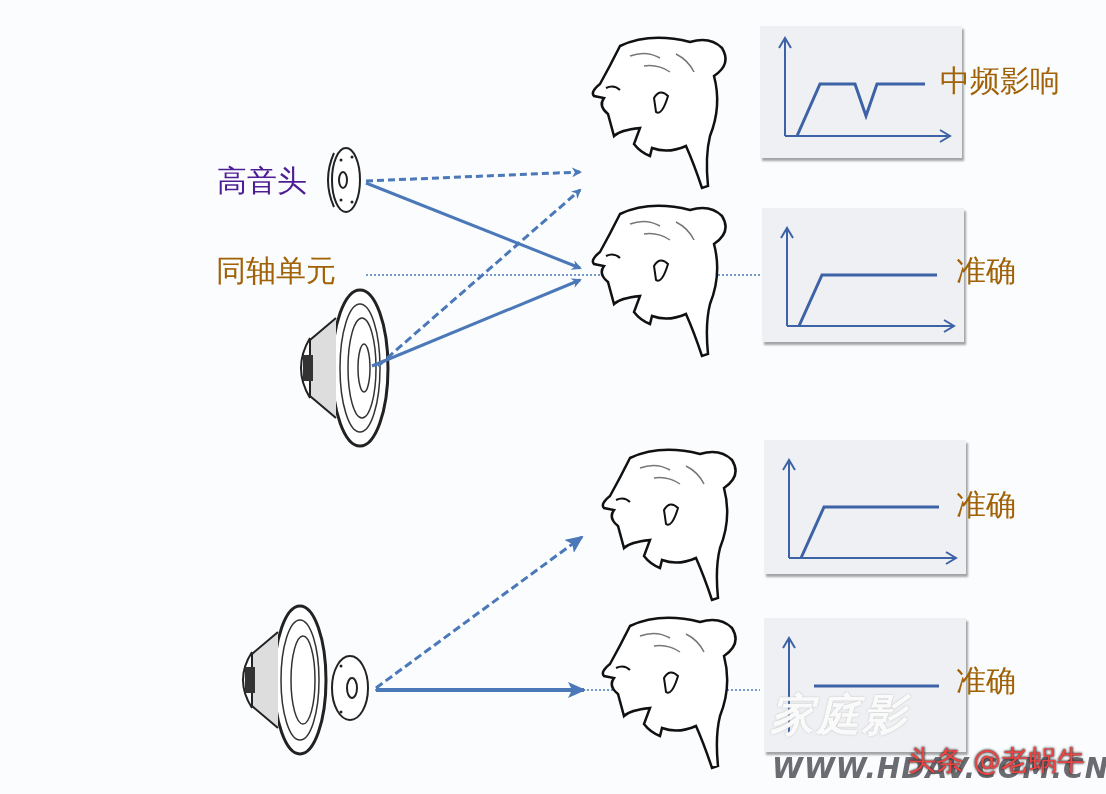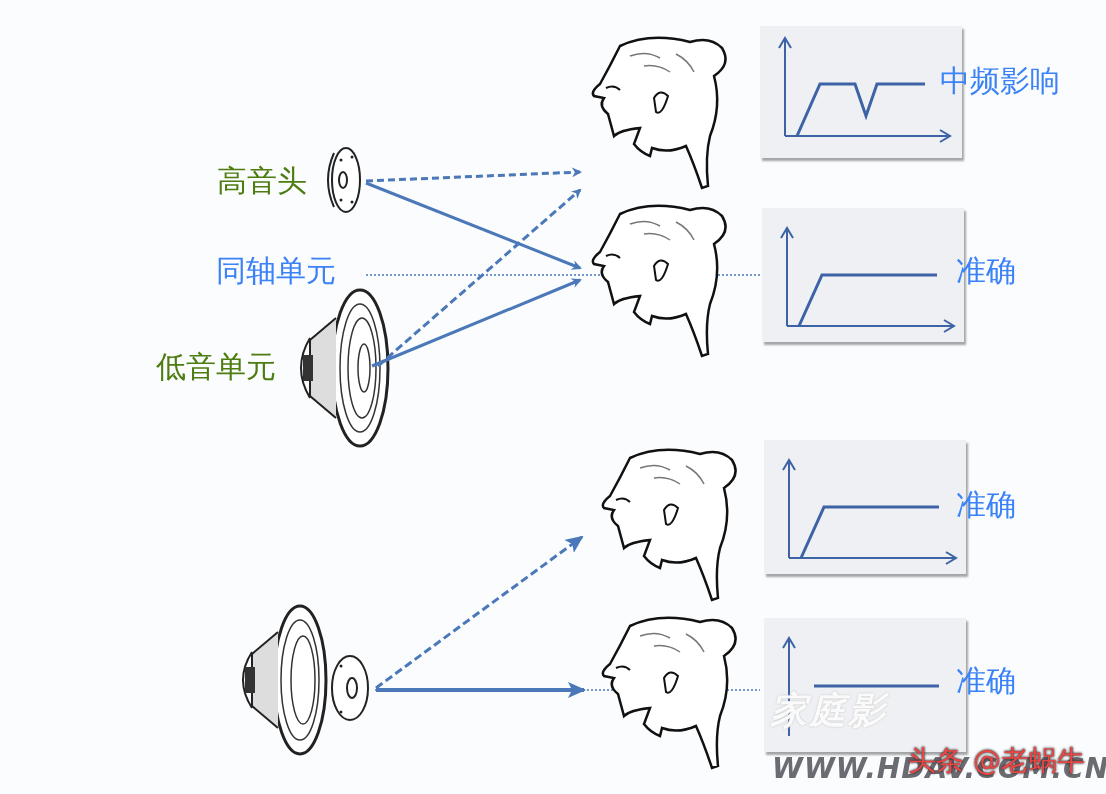--- a/index.html
+++ b/index.html
@@ -1,21 +1,21 @@
 <!DOCTYPE html>
 <html><head>
 <meta charset="utf-8">
 <style>
   html, body { margin: 0; padding: 0; background: #fbfcfe; }
   body { width: 1106px; height: 794px; position: relative; overflow: hidden;
          font-family: "DejaVu Sans", sans-serif; }
   .stage { position: absolute; left: 0; top: 0; width: 1106px; height: 794px; }
   .label { position: absolute; font-size: 30px; line-height: 1; white-space: nowrap; }
-  .label.dark { color: #4d7c0f; text-align: center; }
-  .label.blue { color: #3b82f6; }
+  .label.dark { color: #4c1d95; text-align: center; }
+  .label.blue { color: #a16207; }
   .graph { position: absolute; background: #eef0f3;
            box-shadow: 2px 3px 2px rgba(0,0,0,0.35); }
   .graph svg { position: absolute; left: 0; top: 0; }
   .wm { position: absolute; font-weight: bold; font-style: italic; }
 </style>
 </head>
 <body>
 
 <div class="stage">
 
@@ -80,21 +80,20 @@
       <path d="M16,52 Q24,48 30,54" fill="none" stroke="#111" stroke-width="2"></path>
       <path d="M40,20 Q56,14 70,22 M54,30 Q68,28 80,36 M86,18 Q98,24 104,36" fill="none" stroke="#777" stroke-width="1.5"></path>
     </g>
     <use href="#head" x="0" y="168"></use>
     <use href="#head" x="10" y="412"></use>
     <use href="#head" x="10" y="580"></use>
   </svg>
 
   <div class="label dark" style="left:217px;top:166px">高音头</div>
   <div class="label blue" style="left:216px;top:256px">同轴单元</div>
-  <div class="label dark" style="left:156px;top:352px">低音单元</div>
 
   <div class="graph" style="left:760px;top:26px;width:202px;height:132px">
     <svg width="202" height="132">
       <path d="M25,110 L25,12 M19,22 L25,12 L31,22" fill="none" stroke="#3d63a6" stroke-width="2"></path>
       <path d="M25,110 L190,110 M180,104 L190,110 L180,116" fill="none" stroke="#3d63a6" stroke-width="2"></path>
       <path d="M37,110 L60,58 L95,58 L106,90 L117,58 L165,58" fill="none" stroke="#3d63a6" stroke-width="3"></path>
     </svg>
   </div>
   <div class="label blue" style="left:940px;top:66px">中频影响</div>
 
@@ -117,16 +116,16 @@
   <div class="label blue" style="left:956px;top:490px">准确</div>
 
   <div class="graph" style="left:764px;top:618px;width:202px;height:134px">
     <svg width="202" height="134">
       <path d="M25,118 L25,20 M19,30 L25,20 L31,30" fill="none" stroke="#3d63a6" stroke-width="2"></path>
       <path d="M50,68 L175,68" fill="none" stroke="#3d63a6" stroke-width="3"></path>
     </svg>
   </div>
   <div class="label blue" style="left:956px;top:666px">准确</div>
 
-  <div class="wm" style="left:770px;top:686px;font-size:37px;color:rgba(255,255,255,0.92);text-shadow:0 0 2px #bbb;letter-spacing:2px">家庭影</div>
+  <div class="wm" style="left:770px;top:686px;font-size:44px;color:rgba(255,255,255,0.92);text-shadow:0 0 2px #bbb;letter-spacing:2px">家庭影</div>
   <div class="wm" style="left:772px;top:752px;font-size:28px;color:#6b6b72;letter-spacing:1px">WWW.HDAV.COM.CN</div>
   <div style="position:absolute;left:908px;top:742px;font-size:28px;color:#ef4444;text-shadow:0 0 3px #333,0 0 2px #333">头条 @老蜗牛</div>
 </div>
 
 </body></html>

